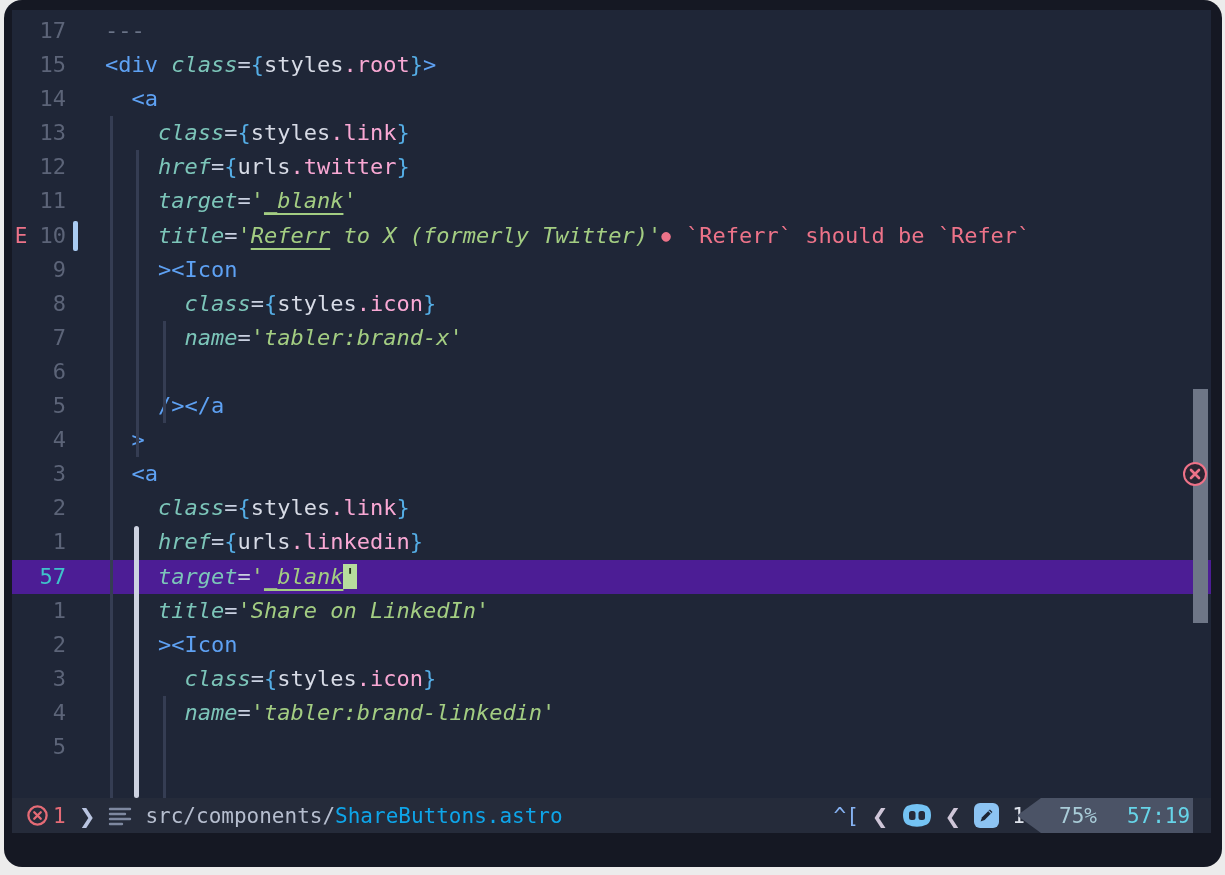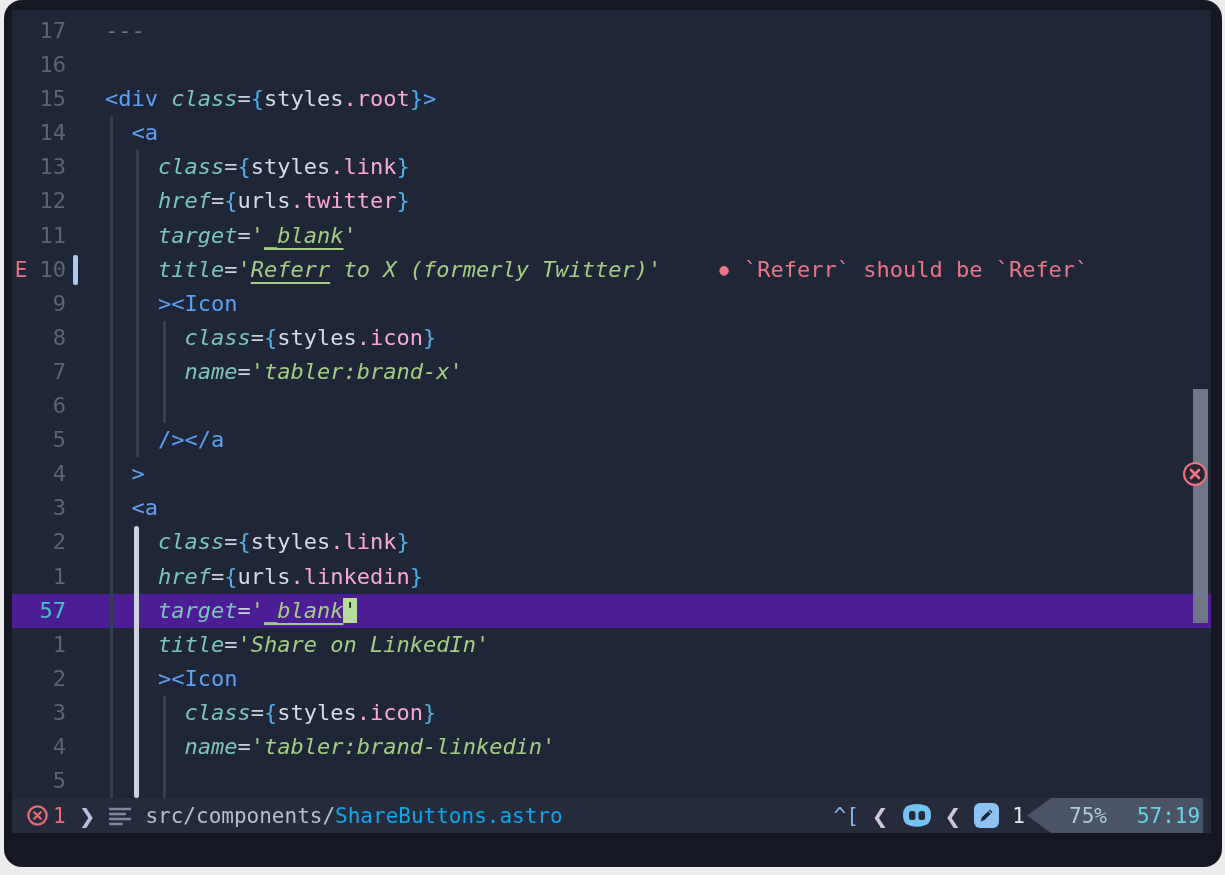--- a/index.html
+++ b/index.html
@@ -20,21 +20,21 @@
   .tk-comment{color:#6b7488;}
   .tk-tag{color:#5ea1f3;}
   .tk-attr{color:#7cc5b9;font-style:italic;}
   .tk-punc{color:#c9d0e0;}
   .tk-brace{color:#55aee6;}
   .tk-ident{color:#d7dbe6;}
   .tk-prop{color:#f9a8d4;}
   .tk-str{color:#a3cd82;font-style:italic;}
   .tk-stru{color:#a3cd82;font-style:italic;text-decoration:underline;text-decoration-thickness:2px;text-underline-offset:5px;}
   .tk-cursor{background:#b7dc9d;color:#25321c;font-style:italic;}
-  .diag{color:#ed7389;margin-left:58px;font-style:normal;}
+  .diag{color:#ed7389;font-style:normal;}
   .diag .bullet{font-size:16px;margin-right:15px;vertical-align:2px;}
   
   .guide{position:absolute;width:3px;background:#353d53;}
   .guide.active{width:5px;background:#cdd2e1;border-radius:3px;}
   
   #scroll-thumb{position:absolute;left:1181px;top:379px;width:15px;height:234px;background:#6e7687;}
   #err-badge{position:absolute;left:1171px;top:452px;width:24px;height:24px;border-radius:50%;
     border:2.5px solid #ee7288;background:#2a2532;box-sizing:border-box;display:flex;align-items:center;justify-content:center;}
   #err-badge svg{display:block;}
   
@@ -42,34 +42,33 @@
   #sl-left{position:absolute;left:14px;top:0;height:35px;display:flex;align-items:center;gap:13px;}
   .sl-err{display:flex;align-items:center;gap:4px;color:#e56b76;}
   .sl-prompt{color:#b9c4e0;font-family:"DejaVu Sans",sans-serif;font-size:20px;}
   .sl-path{color:#b6becf;}
   .sl-file{color:#0ea5e9;}
   #sl-right{position:absolute;right:186px;top:0;height:35px;display:flex;align-items:center;gap:13px;}
   .keymap{color:#86b2f2;}
   .sep{color:#cfc6d8;font-family:"DejaVu Sans",sans-serif;font-size:20px;}
   .edit-badge{width:25px;height:25px;border-radius:6px;background:#8cc3f2;display:flex;align-items:center;justify-content:center;}
   .edit-count{color:#dfe3ec;}
-  #powerline{position:absolute;right:8px;top:0;width:176px;height:35px;background:#4b5366;
+  #powerline{position:absolute;right:18px;top:0;width:176px;height:35px;background:#4b5366;
     clip-path:polygon(0 50%, 24px 0, 100% 0, 100% 100%, 24px 100%);
     display:flex;align-items:center;gap:30px;padding-left:42px;box-sizing:border-box;}
   .pct{color:#a9ccd8;}
   .pos{color:#66d4e8;}
 </style>
 </head>
 <body>
 
 <div id="window">
   <div id="editor">
     <div id="rows">
         <div class="row"><span class="sign"></span><span class="num">17</span><span class="barcol"></span><span class="code-text"><span class="tk-comment">---</span></span></div>
-        <div class="row"><span class="sign"></span><span class="num">16</span><span class="barcol"></span><span class="code-text"></span></div>
         <div class="row"><span class="sign"></span><span class="num">15</span><span class="barcol"></span><span class="code-text"><span class="tk-tag">&lt;div </span><span class="tk-attr">class</span><span class="tk-punc">=</span><span class="tk-brace">{</span><span class="tk-ident">styles</span><span class="tk-prop">.root</span><span class="tk-brace">}</span><span class="tk-tag">&gt;</span></span></div>
         <div class="row"><span class="sign"></span><span class="num">14</span><span class="barcol"></span><span class="code-text">  <span class="tk-tag">&lt;a</span></span></div>
         <div class="row"><span class="sign"></span><span class="num">13</span><span class="barcol"></span><span class="code-text">    <span class="tk-attr">class</span><span class="tk-punc">=</span><span class="tk-brace">{</span><span class="tk-ident">styles</span><span class="tk-prop">.link</span><span class="tk-brace">}</span></span></div>
         <div class="row"><span class="sign"></span><span class="num">12</span><span class="barcol"></span><span class="code-text">    <span class="tk-attr">href</span><span class="tk-punc">=</span><span class="tk-brace">{</span><span class="tk-ident">urls</span><span class="tk-prop">.twitter</span><span class="tk-brace">}</span></span></div>
         <div class="row"><span class="sign"></span><span class="num">11</span><span class="barcol"></span><span class="code-text">    <span class="tk-attr">target</span><span class="tk-punc">=</span><span class="tk-str">'</span><span class="tk-stru">_blank</span><span class="tk-str">'</span></span></div>
         <div class="row"><span class="sign">E</span><span class="num">10</span><span class="barcol"><span class="gitbar"></span></span><span class="code-text">    <span class="tk-attr">title</span><span class="tk-punc">=</span><span class="tk-str">'</span><span class="tk-stru">Referr</span><span class="tk-str"> to X (formerly Twitter)</span><span class="tk-str">'</span></span><span class="diag"><span class="bullet">●</span>`Referr` should be `Refer`</span></div>
         <div class="row"><span class="sign"></span><span class="num">9</span><span class="barcol"></span><span class="code-text">    <span class="tk-tag">&gt;&lt;Icon</span></span></div>
         <div class="row"><span class="sign"></span><span class="num">8</span><span class="barcol"></span><span class="code-text">      <span class="tk-attr">class</span><span class="tk-punc">=</span><span class="tk-brace">{</span><span class="tk-ident">styles</span><span class="tk-prop">.icon</span><span class="tk-brace">}</span></span></div>
         <div class="row"><span class="sign"></span><span class="num">7</span><span class="barcol"></span><span class="code-text">      <span class="tk-attr">name</span><span class="tk-punc">=</span><span class="tk-str">'tabler:brand-x'</span></span></div>
         <div class="row"><span class="sign"></span><span class="num">6</span><span class="barcol"></span></div>

